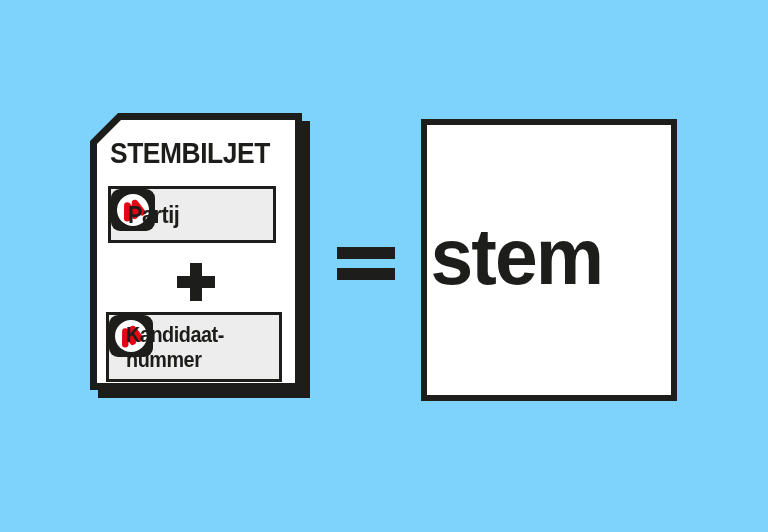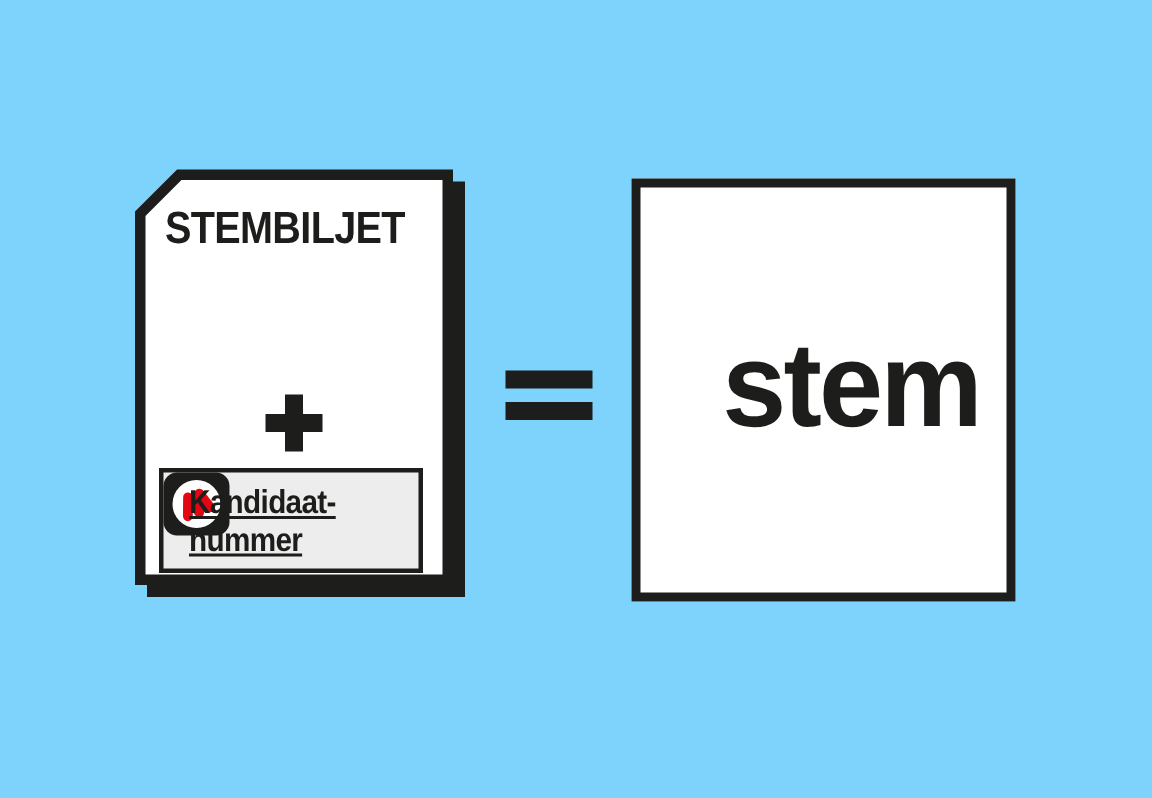--- a/index.html
+++ b/index.html
@@ -21,21 +21,21 @@
     font-size: 30px; font-weight: bold; letter-spacing: -0.5px;
     transform: scaleX(0.88); transform-origin: left center;
     white-space: nowrap; line-height: 1;
   }
   .choice-box {
     position: absolute; box-sizing: border-box;
     border: 3px solid #1d1d1b; background: #ededed;
     display: flex; align-items: center; padding-left: 7px;
   }
   .party-box { left: 18px; top: 73px; width: 168px; height: 57px; }
-  .candidate-box { left: 16px; top: 199px; width: 176px; height: 70px; text-decoration: underline; }
+  .candidate-box { left: 16px; top: 199px; width: 176px; height: 70px; }
   .mark-icon { flex: 0 0 auto; width: 44px; height: 42px; display: block; }
   .choice-label {
     margin-left: 10px; font-weight: bold; white-space: nowrap;
     transform: scaleX(0.9); transform-origin: left center;
   }
   .party-label { font-size: 24px; letter-spacing: -0.5px; }
   .candidate-label { font-size: 22px; line-height: 25px; letter-spacing: -0.5px; }
   .candidate-label span { display: block; }
   
   .plus { position: absolute; left: 87px; top: 150px; width: 38px; height: 38px; }
@@ -43,41 +43,51 @@
   .plus .v { position: absolute; left: 13px; top: 0; width: 12px; height: 38px; background: #1d1d1b; }
   
   .equals { position: absolute; left: 337px; top: 247px; width: 58px; height: 33px; }
   .equals .bar { position: absolute; left: 0; width: 58px; height: 12px; background: #1d1d1b; }
   .equals .b1 { top: 0; }
   .equals .b2 { top: 21px; }
   
   .vote-box {
     position: absolute; left: 421px; top: 119px; width: 256px; height: 282px;
     box-sizing: border-box; border: 6px solid #1d1d1b; background: #ffffff;
-    display: flex; align-items: center; justify-content: center; padding-left: 36px;
+    display: flex; align-items: center; justify-content: flex-start;
   }
   .vote-label {
     font-size: 80px; font-weight: bold; letter-spacing: -2px;
     transform: scaleX(0.96); line-height: 1; padding-bottom: 6px;
   }
 </style>
 </head>
 <body>
 
 <div class="canvas">
 
   <div class="ballot-wrap">
     <svg width="220" height="285" viewBox="0 0 220 285">
       <path d="M36 8 L220 8 L220 285 L8 285 L8 36 Z" fill="#1d1d1b"></path>
       <path d="M29.5 3.5 H208.5 V273.5 H3.5 V29.5 Z" fill="#ffffff" stroke="#1d1d1b" stroke-width="7" stroke-linejoin="miter"></path>
     </svg>
 
     <div class="ballot-content">
       <div class="ballot-title">STEMBILJET</div>
 
+      <div class="choice-box party-box">
+        <svg class="mark-icon" viewBox="0 0 44 42">
+          <rect x="0" y="0" width="44" height="42" rx="9" fill="#1d1d1b"></rect>
+          <circle cx="22" cy="21" r="16" fill="#ffffff"></circle>
+          <g transform="rotate(-18 22 21)">
+            <path d="M14 27 L18 15 L22 27 L26 15 L30 26" fill="none" stroke="#e30613" stroke-width="6.5" stroke-linecap="round" stroke-linejoin="round"></path>
+          </g>
+        </svg>
+        <div class="choice-label party-label">Partij</div>
+      </div>
 
       <div class="plus">
         <div class="h"></div>
         <div class="v"></div>
       </div>
 
       <div class="choice-box candidate-box">
         <svg class="mark-icon" viewBox="0 0 44 42">
           <rect x="0" y="0" width="44" height="42" rx="9" fill="#1d1d1b"></rect>
           <circle cx="22" cy="21" r="16" fill="#ffffff"></circle>

